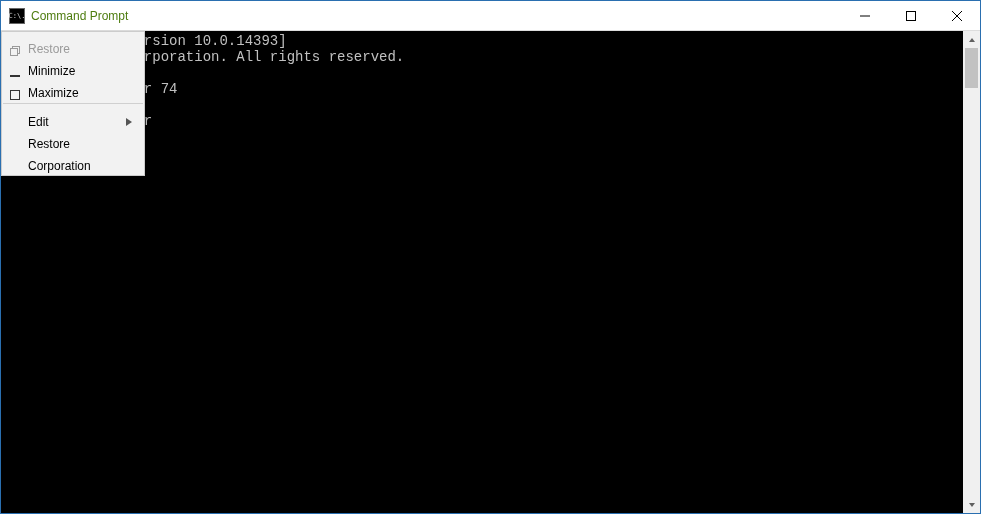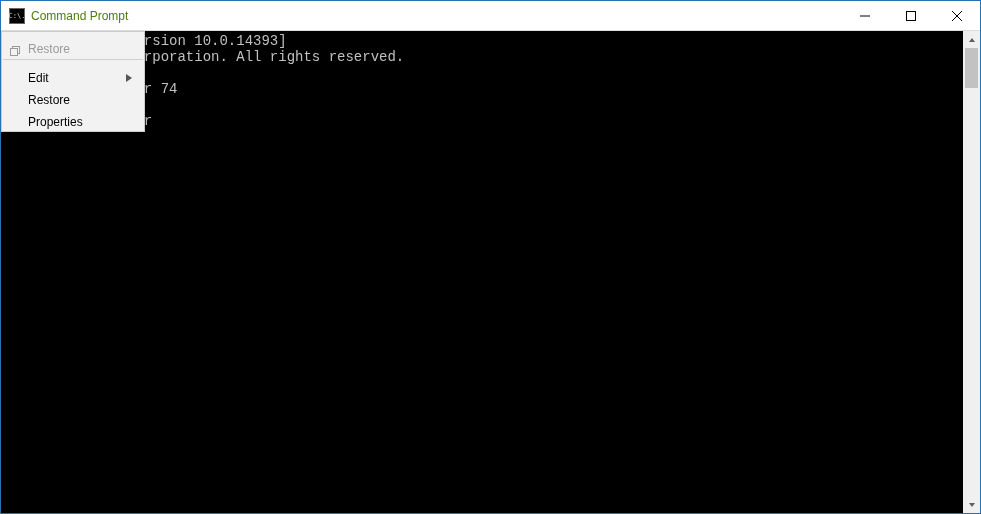--- a/index.html
+++ b/index.html
@@ -195,30 +195,46 @@
   <div class="context-menu" id="context-menu">
       <div class="menu-item disabled">
         <span class="menu-icon">
           <svg width="10" height="10" viewBox="0 0 10 10">
             <rect x="2.5" y="0.5" width="7" height="7" fill="none" stroke="#9a9a9a" stroke-width="1"></rect>
             <rect x="0.5" y="2.5" width="7" height="7" fill="#f2f2f2" stroke="#9a9a9a" stroke-width="1"></rect>
           </svg>
         </span>
         <span class="menu-label">Restore</span>
       </div>
+      <div class="menu-item">
+        <span class="menu-icon">
+          <svg width="10" height="10" viewBox="0 0 10 10">
+            <line x1="0" y1="8" x2="10" y2="8" stroke="#333" stroke-width="2"></line>
+          </svg>
+        </span>
+        <span class="menu-label">Minimize</span>
+      </div>
+      <div class="menu-item">
+        <span class="menu-icon">
+          <svg width="10" height="10" viewBox="0 0 10 10">
+            <rect x="0.5" y="0.5" width="9" height="9" fill="none" stroke="#333" stroke-width="1"></rect>
+          </svg>
+        </span>
+        <span class="menu-label">Maximize</span>
+      </div>
       <div class="menu-sep"></div>
       <div class="menu-item">
         <span class="menu-icon"></span>
         <span class="menu-label">Edit</span>
         <span class="menu-sub"><svg width="6" height="8" viewBox="0 0 6 8">
             <polygon points="0,0 6,4 0,8" fill="#555"></polygon>
           </svg></span>
       </div>
       <div class="menu-item">
         <span class="menu-icon"></span>
         <span class="menu-label">Restore</span>
       </div>
       <div class="menu-item">
         <span class="menu-icon"></span>
-        <span class="menu-label">Properties</span>
+        <span class="menu-label">Corporation</span>
       </div>
     </div>
 </div>
 
 </body></html>

